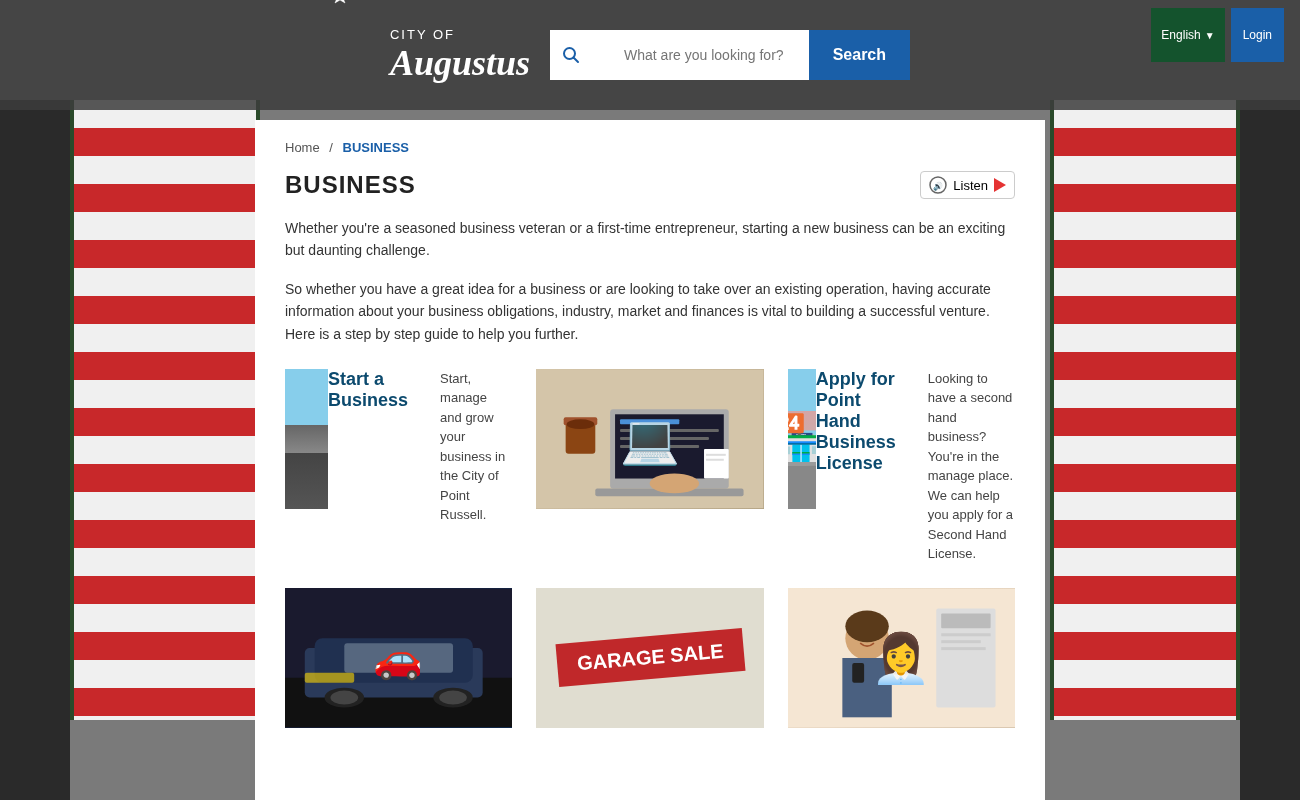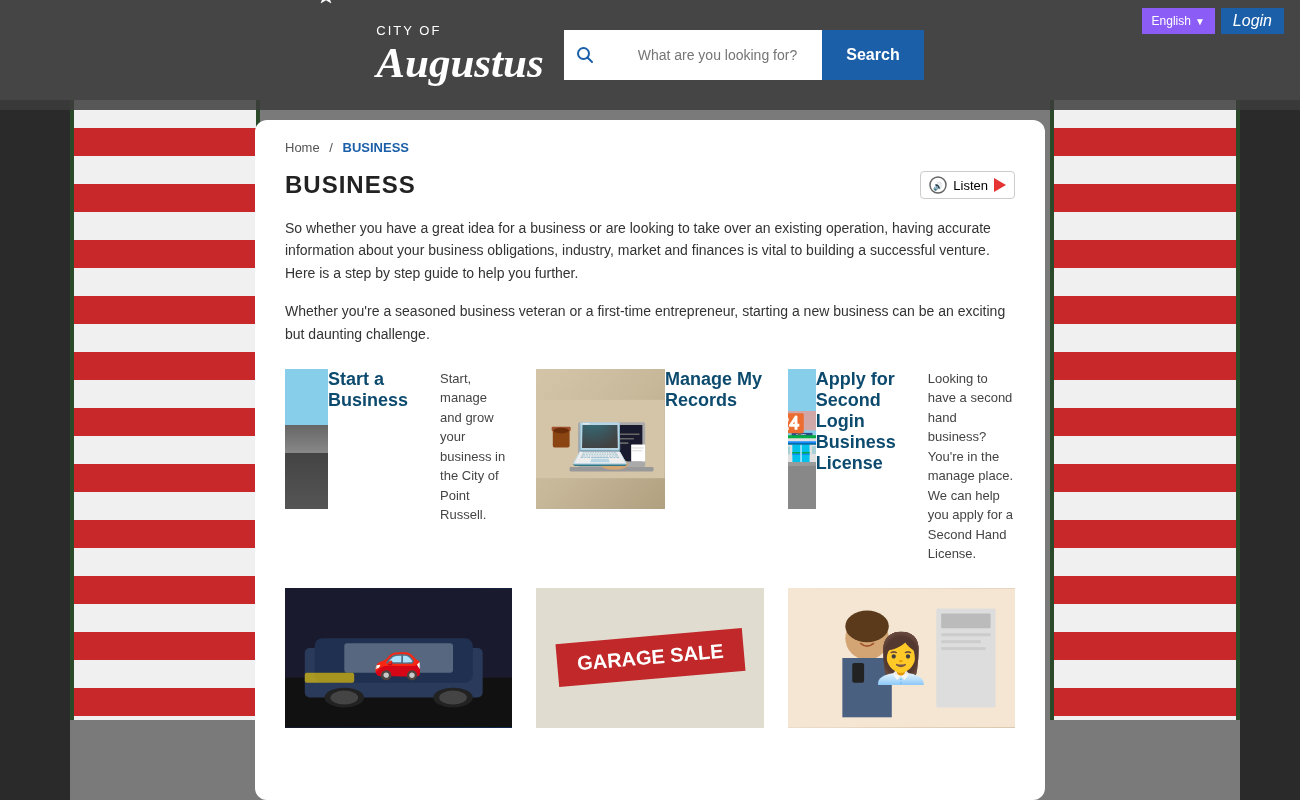--- a/index.html
+++ b/index.html
@@ -29,51 +29,50 @@
 
     .top-right-buttons {
       position: absolute;
       top: 8px; right: 16px;
       display: flex;
       gap: 6px;
       z-index: 20;
     }
 
     .btn-english {
-      background: #8b5cf6;
+      background: #14532d;
       color: white;
       border: none;
       padding: 4px 10px;
       font-size: 12px;
       cursor: pointer;
       display: flex;
       align-items: center;
       gap: 4px;
     }
 
     .btn-login {
       background: #1a5fa8;
       color: white;
       border: none;
-      padding: 4px 12px;
-      font-size: 16px;
+      padding: 20px 12px;
+      font-size: 12px;
       cursor: pointer;
-      font-style: italic;
     }
 
     
     .logo-container {
       display: flex;
       align-items: center;
       color: white;
     }
 
     .logo-main {
       font-family: 'Georgia', serif;
-      font-size: 43px;
+      font-size: 36px;
       font-style: italic;
       color: white;
       font-weight: bold;
     }
 
     .logo-city-of {
       font-size: 13px;
       color: white;
       letter-spacing: 2px;
       text-transform: uppercase;
@@ -129,21 +128,20 @@
     .main-content {
       position: absolute;
       top: 120px;
       left: 255px;
       right: 255px;
       bottom: 0;
       background: white;
       z-index: 5;
       padding: 20px 30px 30px;
       overflow-y: auto;
-      border-radius: 12px;
     }
 
     
     .breadcrumb {
       font-size: 13px;
       color: #555;
       margin-bottom: 16px;
     }
 
     .breadcrumb a {
@@ -438,22 +436,22 @@
     <button class="listen-btn">
       <svg width="18" height="18" viewBox="0 0 18 18">
         <circle cx="9" cy="9" r="8" fill="none" stroke="#666" stroke-width="1.5"></circle>
         <text x="4" y="13" font-size="8" fill="#1a5fa8">🔊</text>
       </svg>
       <span>Listen</span>
       <div class="play-triangle"></div>
     </button>
   </div>
 
+  <p class="body-text">Whether you're a seasoned business veteran or a first-time entrepreneur, starting a new business can be an exciting but daunting challenge.</p>
   <p class="body-text">So whether you have a great idea for a business or are looking to take over an existing operation, having accurate information about your business obligations, industry, market and finances is vital to building a successful venture.  Here is a step by step guide to help you further.</p>
-  <p class="body-text">Whether you're a seasoned business veteran or a first-time entrepreneur, starting a new business can be an exciting but daunting challenge.</p>
 
   <div class="cards-grid">
 
     <div class="card">
       <div class="img-placeholder img-business">
         <svg width="100%" height="100%" viewBox="0 0 230 140">
           <rect width="230" height="140" fill="#87CEEB"></rect>
           <rect y="70" width="230" height="70" fill="#666"></rect>
 
           <rect x="10" y="30" width="35" height="80" fill="#4a3828"></rect>
@@ -494,21 +492,20 @@
           <rect x="85" y="50" width="60" height="5" rx="1" fill="#4a90d9"></rect>
           <rect x="85" y="60" width="100" height="3" rx="1" fill="#666"></rect>
           <rect x="85" y="68" width="90" height="3" rx="1" fill="#666"></rect>
           <rect x="85" y="76" width="80" height="3" rx="1" fill="#666"></rect>
 
           <rect x="170" y="80" width="25" height="30" rx="1" fill="white"></rect>
           <rect x="172" y="85" width="20" height="2" fill="#ddd"></rect>
           <rect x="172" y="90" width="18" height="2" fill="#ddd"></rect>
         </svg>
       </div>
-      <h3 class="card-title">Manage My Records</h3>
     </div>
 
     <div class="card">
       <div class="img-placeholder img-shop">
         <svg width="100%" height="100%" viewBox="0 0 230 140">
           <rect width="230" height="140" fill="#87CEEB"></rect>
 
           <rect x="20" y="30" width="190" height="110" fill="#c8b8a8"></rect>
 
           <rect x="30" y="20" width="170" height="30" fill="#2a4a8a"></rect>
@@ -523,21 +520,21 @@
           <rect x="168" y="103" width="5" height="12" fill="#404080"></rect>
 
           <rect x="105" y="80" width="20" height="35" fill="#8B4513"></rect>
           <circle cx="122" cy="97" r="2" fill="#gold"></circle>
 
           <rect x="20" y="58" width="190" height="10" fill="#c0282a"></rect>
           <line x1="20" y1="58" x2="20" y2="65" stroke="#a02020" stroke-width="1"></line>
           <line x1="210" y1="58" x2="210" y2="65" stroke="#a02020" stroke-width="1"></line>
         </svg>
       </div>
-      <h3 class="card-title">Apply for Second Login Business License</h3>
+      <h3 class="card-title">Apply for Point Hand Business License</h3>
       <p class="card-desc">Looking to have a second hand business? You're in the manage place. We can help you apply for a Second Hand License.</p>
     </div>
 
     <div class="card">
       <div class="img-placeholder img-car">
         <svg width="100%" height="100%" viewBox="0 0 230 140">
           <rect width="230" height="140" fill="#1a1a2e"></rect>
 
           <rect y="90" width="230" height="50" fill="#111"></rect>
           <rect x="20" y="60" width="180" height="50" rx="5" fill="#2a3a5a"></rect>

